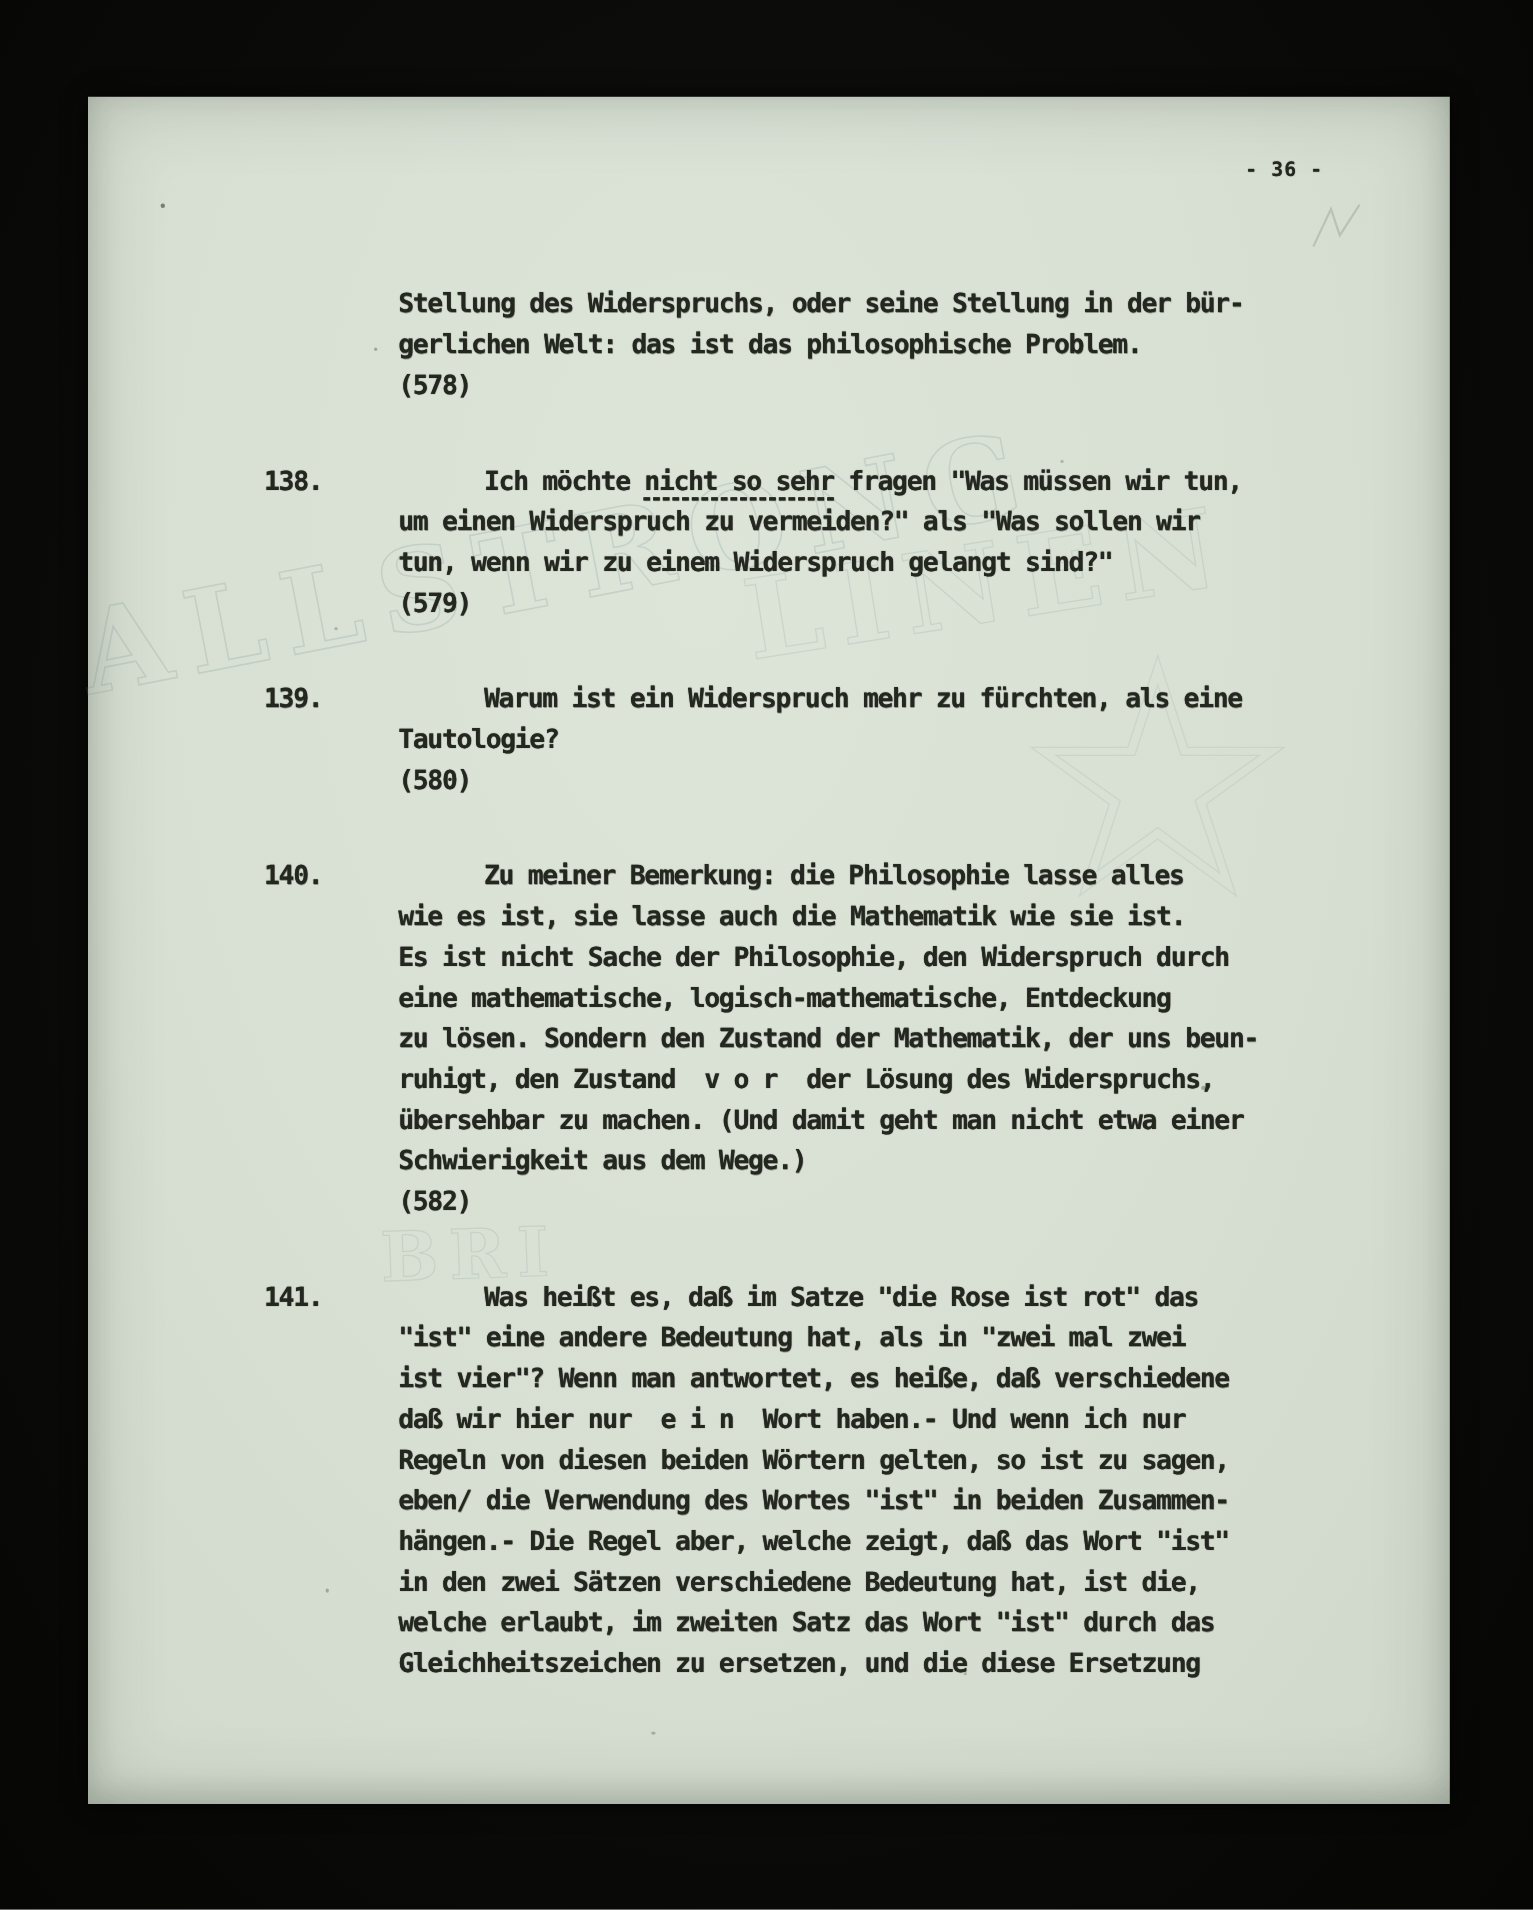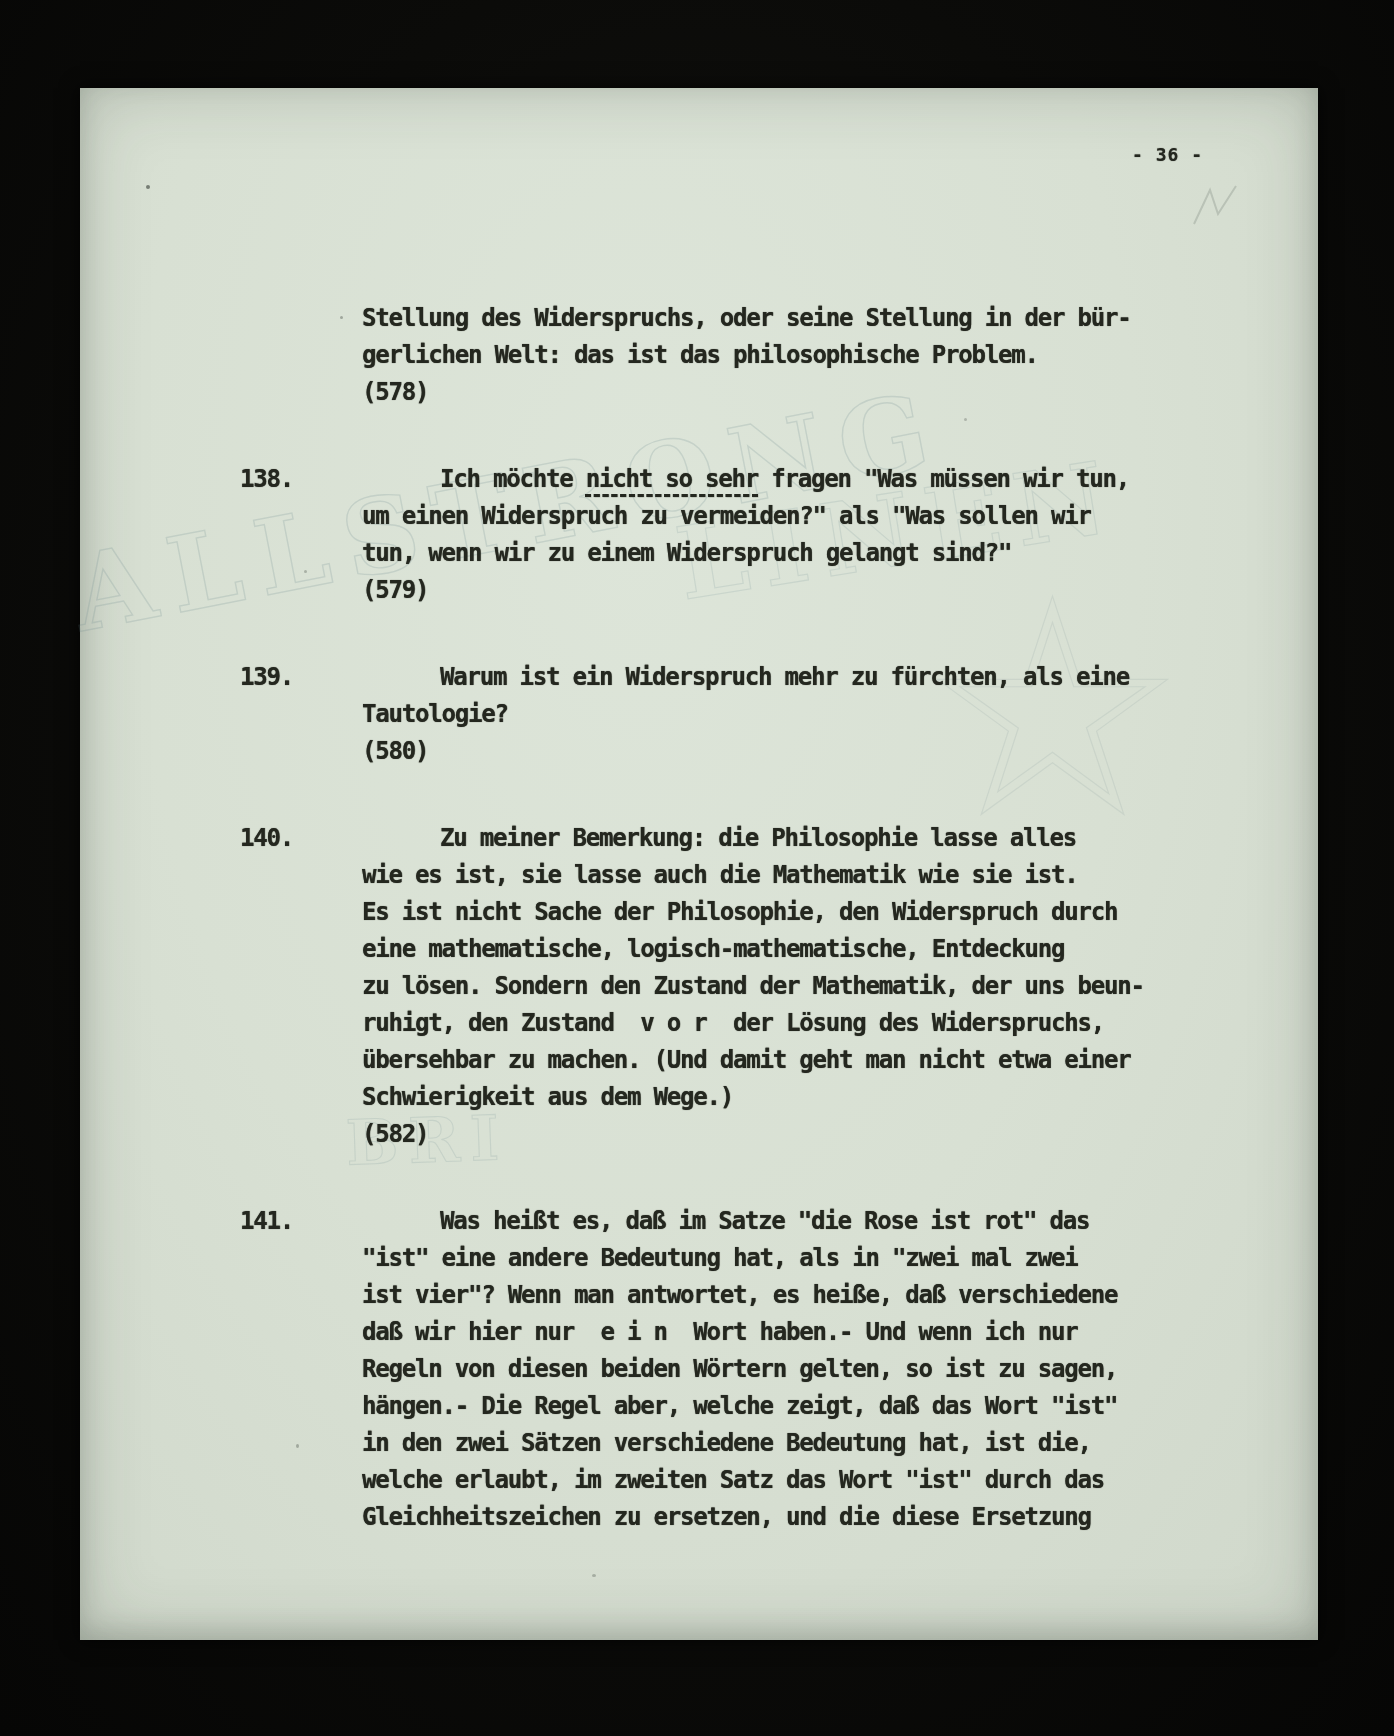--- a/index.html
+++ b/index.html
@@ -37,21 +37,21 @@
   .doc-body{
     position:absolute;
     left:282px; top:170px;
     width:830px;
     font-size:24px; font-weight:700;
     letter-spacing:-1.2px;
     line-height:37px;
     color:var(--ink);
     text-shadow:0 0 1px rgba(36,39,31,0.72), 0.4px 0.4px 0 rgba(36,39,31,0.35);
   }
-  .section{position:relative;margin-top:42px;}
+  .section{position:relative;}
   .section + .section{margin-top:50px;}
   .num{
     position:absolute; left:-122px; top:0;
     white-space:pre;
   }
   .line{white-space:pre; height:37px;}
   .line.first{padding-left:78px;}
   .dashed-underline{
     text-decoration:underline dashed;
     text-decoration-thickness:3px;
@@ -131,20 +131,21 @@
         <div class="line">Schwierigkeit aus dem Wege.)</div>
         <div class="line">(582)</div>
       </div>
       <div class="section">
         <span class="num">141.</span>
         <div class="line first">Was heißt es, daß im Satze "die Rose ist rot" das</div>
         <div class="line">"ist" eine andere Bedeutung hat, als in "zwei mal zwei</div>
         <div class="line">ist vier"? Wenn man antwortet, es heiße, daß verschiedene</div>
         <div class="line">daß wir hier nur  e i n  Wort haben.- Und wenn ich nur</div>
         <div class="line">Regeln von diesen beiden Wörtern gelten, so ist zu sagen,</div>
+        <div class="line">eben/ die Verwendung des Wortes "ist" in beiden Zusammen-</div>
         <div class="line">hängen.- Die Regel aber, welche zeigt, daß das Wort "ist"</div>
         <div class="line">in den zwei Sätzen verschiedene Bedeutung hat, ist die,</div>
         <div class="line">welche erlaubt, im zweiten Satz das Wort "ist" durch das</div>
         <div class="line">Gleichheitszeichen zu ersetzen, und die diese Ersetzung</div>
       </div>
     </div>
 
   <div class="speck" style="left:66px;top:97px;width:4px;height:4px;"></div>
   <div class="speck" style="left:260px;top:228px;width:3px;height:3px;opacity:.6;"></div>
   <div class="speck" style="left:224px;top:482px;width:3px;height:3px;opacity:.5;"></div>

